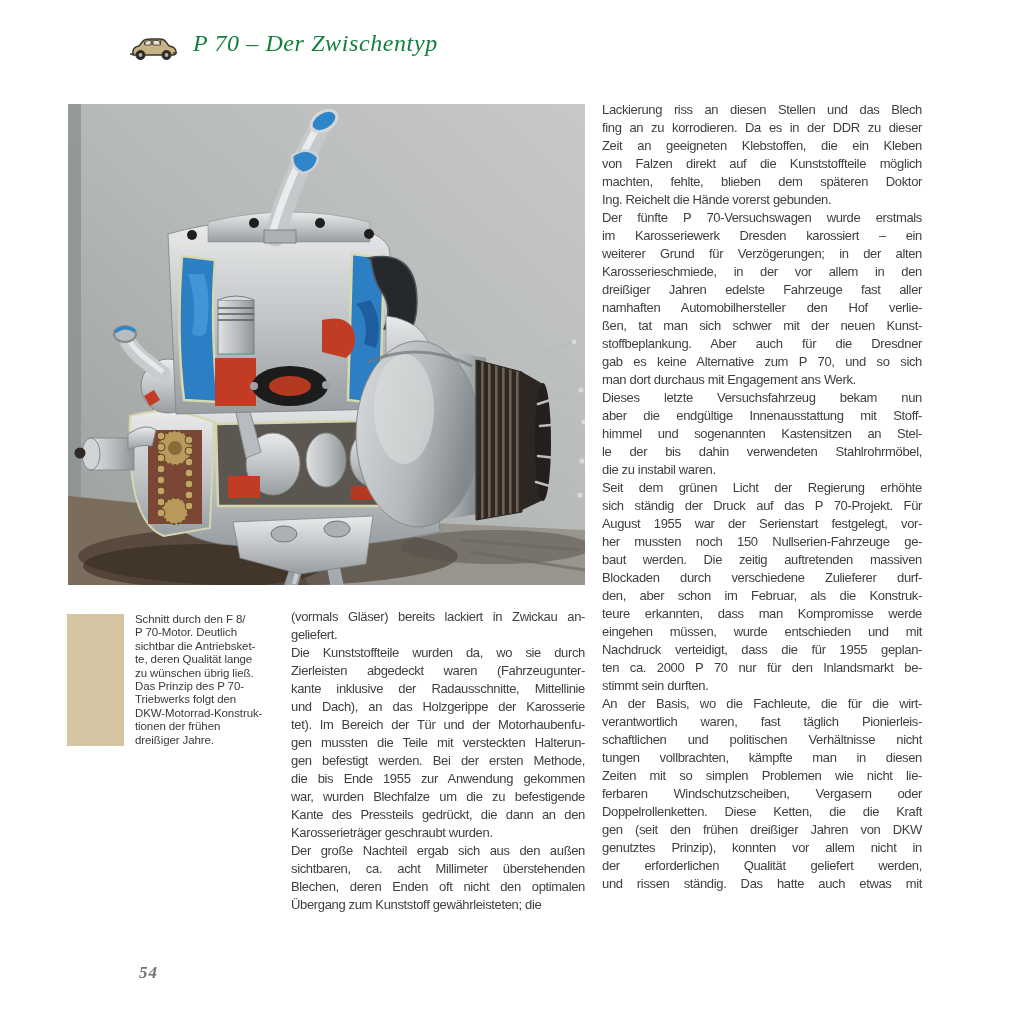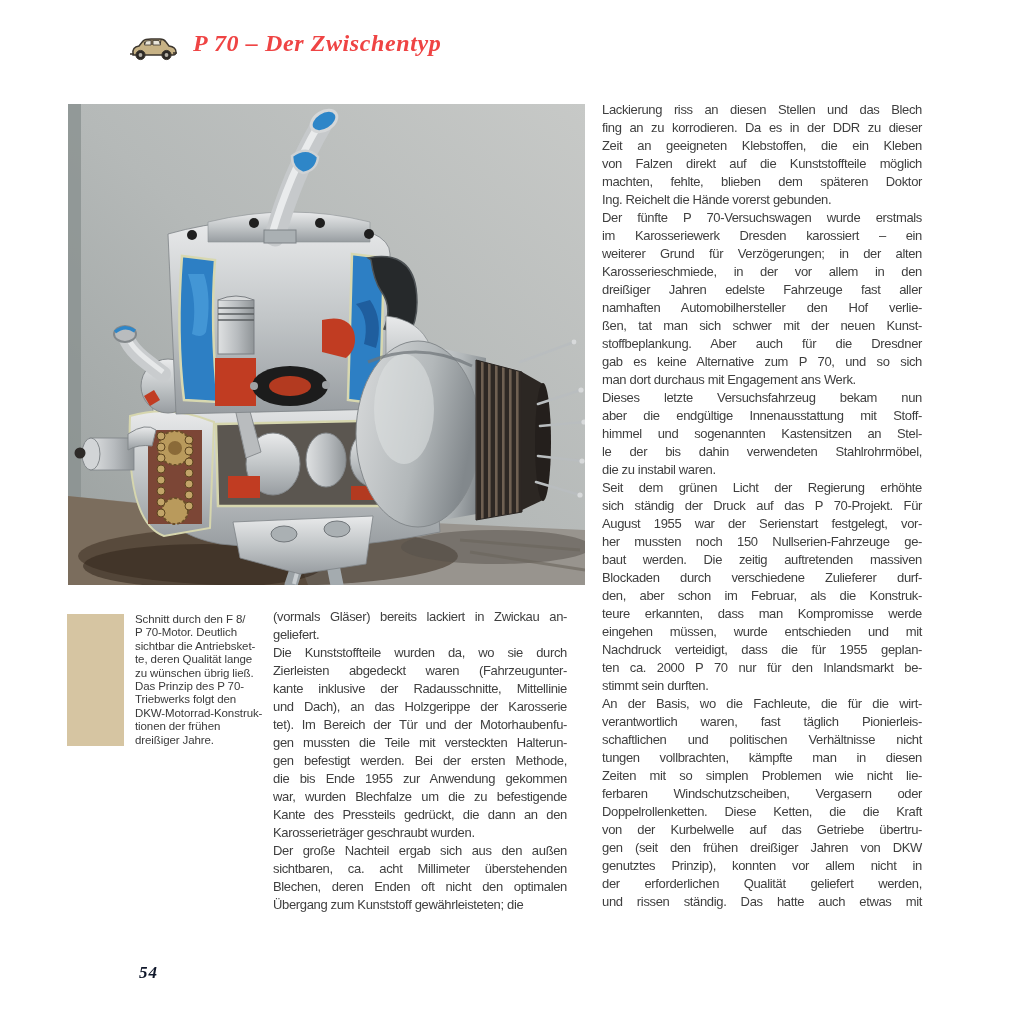--- a/index.html
+++ b/index.html
@@ -4,44 +4,44 @@
 <style>
   html,body{margin:0;padding:0;}
   .page{
     position:relative; width:1024px; height:1024px; background:#ffffff;
     font-family:"Liberation Sans", sans-serif; overflow:hidden;
   }
   
   .hdr-icon{position:absolute; left:127px; top:34px; width:52px; height:28px;}
   .hdr-title{
     position:absolute; left:193px; top:30px; width:420px;
-    font-family:"Liberation Serif", serif; font-style:italic; font-weight:bold;
-    font-size:24px; letter-spacing:0.6px; color:#ef4444;
+    font-family:"Liberation Serif", serif; font-style:italic; font-weight:normal;
+    font-size:24px; letter-spacing:0.6px; color:#15803d;
   }
   
   .photo{position:absolute; left:68px; top:104px; width:517px; height:481px; background:#b3b7b6;}
   .photo svg{display:block; width:100%; height:100%;}
   
   .cap-swatch{position:absolute; left:67px; top:614px; width:57px; height:132px; background:#d6c5a2;}
   .cap-text{
     position:absolute; left:135px; top:613px; width:158px;
     font-size:11.5px; line-height:13.4px; font-weight:normal; color:#3a3a3a;
     white-space:pre-line; letter-spacing:-0.1px;
   }
   
   .tcol{position:absolute; color:#3f3f3f; font-size:13px; line-height:18px; letter-spacing:-0.35px;}
-  .col-middle{left:273px; top:608px; width:294px;}
+  .col-middle{left:291px; top:608px; width:294px;}
   .col-right{left:602px; top:101px; width:320px;}
   .tline{text-align:justify; text-align-last:justify;}
   .tline.tlast{text-align-last:left;}
   
   .pagenum{
     position:absolute; left:139px; top:963px;
     font-family:"Liberation Serif", serif; font-style:italic; font-weight:bold;
-    font-size:17px; color:#0f172a; letter-spacing:1px;
+    font-size:17px; color:#737373; letter-spacing:1px;
   }
 </style>
 </head>
 <body>
 
 <div class="page">
 
   <div class="hdr-icon">
     <svg viewBox="0 0 52 28">
       <path d="M6,20 Q5,13 12,12 L16,7 Q18,5 24,5 L33,5 Q37,5 39,8 L42,12 Q49,13 49,18 Q49,21 46,21 L6,21 Q6,21 6,20 Z" fill="#c7b285" stroke="#3c362e" stroke-width="1.4"></path>
@@ -295,21 +295,20 @@
       <div class="tline">Nachdruck verteidigt, dass die für 1955 geplan-</div>
       <div class="tline">ten ca. 2000 P 70 nur für den Inlandsmarkt be-</div>
       <div class="tline tlast">stimmt sein durften.</div>
       <div class="tline">An der Basis, wo die Fachleute, die für die wirt-</div>
       <div class="tline">verantwortlich waren, fast täglich Pionierleis-</div>
       <div class="tline">schaftlichen und politischen Verhältnisse nicht</div>
       <div class="tline">tungen vollbrachten, kämpfte man in diesen</div>
       <div class="tline">Zeiten mit so simplen Problemen wie nicht lie-</div>
       <div class="tline">ferbaren Windschutzscheiben, Vergasern oder</div>
       <div class="tline">Doppelrollenketten. Diese Ketten, die die Kraft</div>
-      <div class="tline">von der Kurbelwelle auf das Getriebe übertru-</div>
       <div class="tline">gen (seit den frühen dreißiger Jahren von DKW</div>
       <div class="tline">genutztes Prinzip), konnten vor allem nicht in</div>
       <div class="tline">der erforderlichen Qualität geliefert werden,</div>
       <div class="tline">und rissen ständig. Das hatte auch etwas mit</div>
     </div>
 
   <div class="pagenum">54</div>
 
 </div>
 

